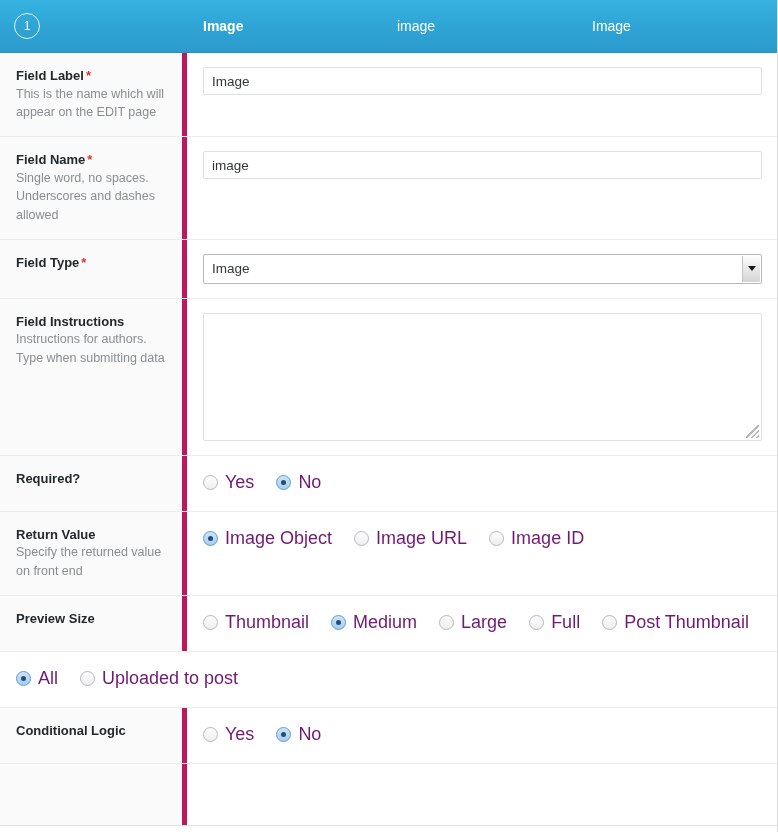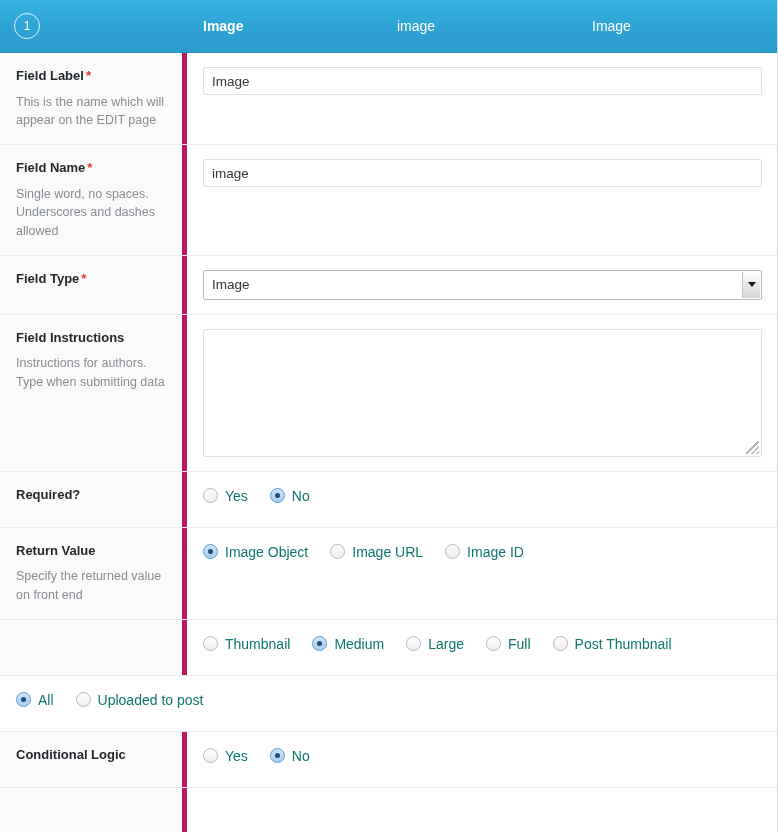--- a/index.html
+++ b/index.html
@@ -79,21 +79,21 @@
   .req-star {
     color: #e8312a;
     font-weight: bold;
     font-size: 13px;
     margin-left: 2px;
   }
   .lbl-desc {
     font-size: 12.5px;
     color: #888e94;
     line-height: 1.5;
-    margin-top: 8px;
+    margin-top: 0;
   }
 
   
   .text-input {
     width: 559px;
     height: 28px;
     padding: 3px 8px;
     font-size: 13.5px;
     color: #32373c;
     font-family: "Liberation Sans", sans-serif;
@@ -184,22 +184,22 @@
     border: 1px solid #5b9dd9;
     background: linear-gradient(to bottom, #cfe4f7 0%, #a9cdee 100%);
   }
   .radio-dot.checked::after {
     content: "";
     width: 5px; height: 5px;
     border-radius: 50%;
     background: #1e4e79;
   }
   .radio-label {
-    font-size: 14px;
-    color: #0f766e;
+    font-size: 18px;
+    color: #701a75;
   }
 
   
   .footer-row { min-height: 62px; }
 </style>
 </head>
 <body>
 
 <div id="page">
 
@@ -306,20 +306,23 @@
         <label class="radio-item">
           <span class="radio-dot"></span>
           <span class="radio-label">Image ID</span>
         </label>
       </div>
     </div>
   </div>
 
   <div class="row">
     <div class="label-cell">
+      <div class="lbl-title">
+        <span>Preview Size</span>
+      </div>
     </div>
     <div class="input-cell">
       <div class="radio-group">
         <label class="radio-item">
           <span class="radio-dot"></span>
           <span class="radio-label">Thumbnail</span>
         </label>
         <label class="radio-item">
           <span class="radio-dot checked"></span>
           <span class="radio-label">Medium</span>

